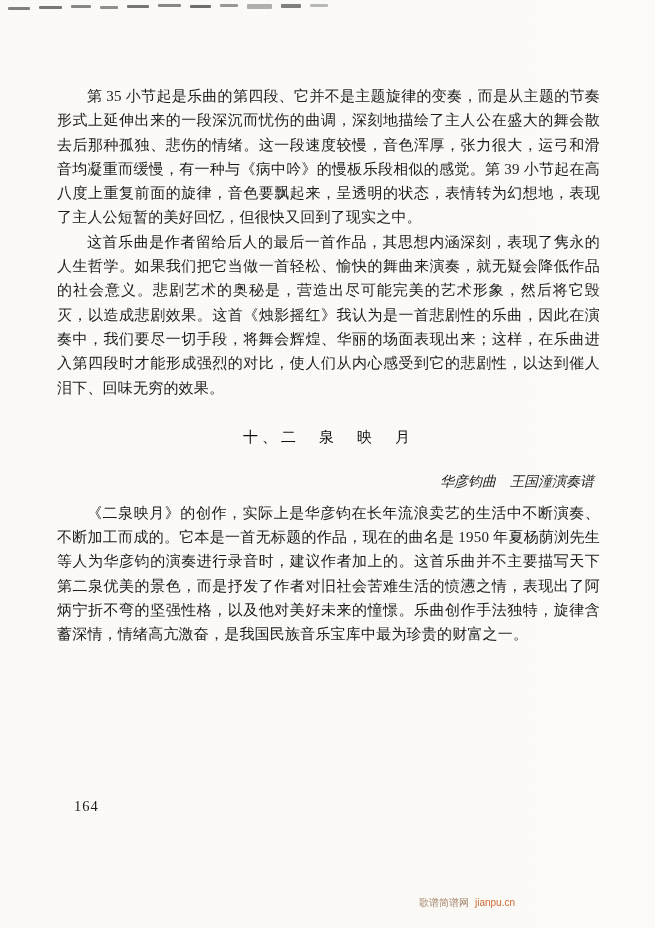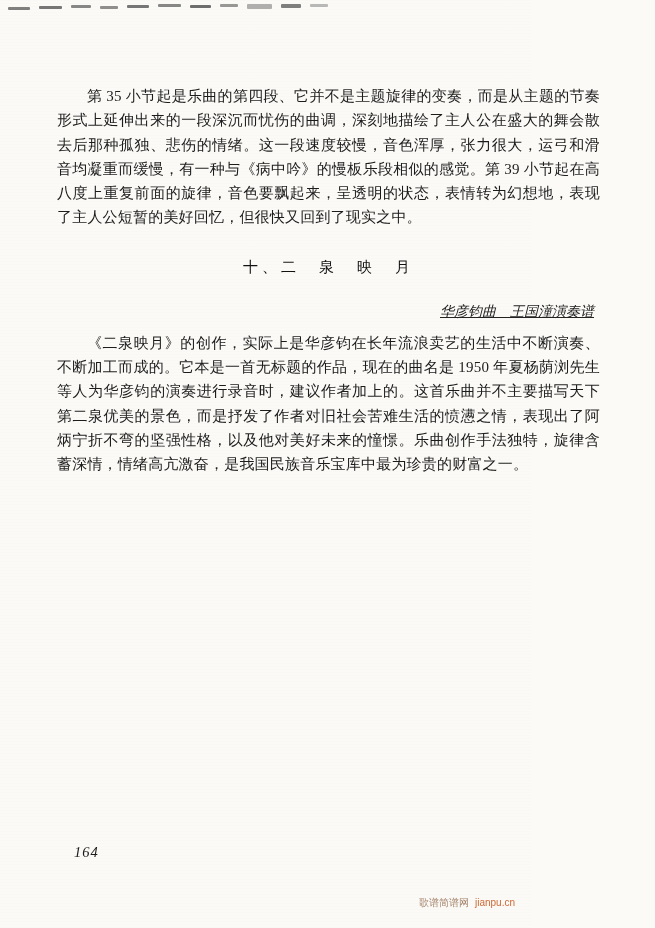--- a/index.html
+++ b/index.html
@@ -72,30 +72,28 @@
     letter-spacing: 4px;
     color: #111;
   }
   .byline {
     font-size: 14px;
     font-style: italic;
     text-align: right;
     padding-right: 6px;
     margin: 0 0 10px 0;
     color: #222;
-    text-decoration: underline;
   }
   .page-number {
     position: absolute;
     left: 74px;
-    top: 844px;
+    top: 798px;
     font-size: 14.5px;
     letter-spacing: 1px;
     color: #1c1c1c;
-    font-style: italic;
   }
   .watermark {
     position: absolute;
     right: 16px;
     top: 896px;
     font-size: 10px;
     font-family: "Liberation Sans", "DejaVu Sans", sans-serif;
     white-space: nowrap;
   }
   .watermark .wm-name { color: #a5846c; margin-right: 6px; }
@@ -115,20 +113,21 @@
     <i></i>
     <i></i>
     <i></i>
     <i></i>
     <i></i>
     <i></i>
   </div>
 
   <div class="content">
     <p class="body-para">第 35 小节起是乐曲的第四段、它并不是主题旋律的变奏，而是从主题的节奏形式上延伸出来的一段深沉而忧伤的曲调，深刻地描绘了主人公在盛大的舞会散去后那种孤独、悲伤的情绪。这一段速度较慢，音色浑厚，张力很大，运弓和滑音均凝重而缓慢，有一种与《病中吟》的慢板乐段相似的感觉。第 39 小节起在高八度上重复前面的旋律，音色要飘起来，呈透明的状态，表情转为幻想地，表现了主人公短暂的美好回忆，但很快又回到了现实之中。</p>
+    <p class="body-para">这首乐曲是作者留给后人的最后一首作品，其思想内涵深刻，表现了隽永的人生哲学。如果我们把它当做一首轻松、愉快的舞曲来演奏，就无疑会降低作品的社会意义。悲剧艺术的奥秘是，营造出尽可能完美的艺术形象，然后将它毁灭，以造成悲剧效果。这首《烛影摇红》我认为是一首悲剧性的乐曲，因此在演奏中，我们要尽一切手段，将舞会辉煌、华丽的场面表现出来；这样，在乐曲进入第四段时才能形成强烈的对比，使人们从内心感受到它的悲剧性，以达到催人泪下、回味无穷的效果。</p>
 
     <h2 class="section-heading">十、二　泉　映　月</h2>
 
     <div class="byline">华彦钧曲　王国潼演奏谱</div>
 
     <p class="body-para">《二泉映月》的创作，实际上是华彦钧在长年流浪卖艺的生活中不断演奏、不断加工而成的。它本是一首无标题的作品，现在的曲名是 1950 年夏杨荫浏先生等人为华彦钧的演奏进行录音时，建议作者加上的。这首乐曲并不主要描写天下第二泉优美的景色，而是抒发了作者对旧社会苦难生活的愤懑之情，表现出了阿炳宁折不弯的坚强性格，以及他对美好未来的憧憬。乐曲创作手法独特，旋律含蓄深情，情绪高亢激奋，是我国民族音乐宝库中最为珍贵的财富之一。</p>
   </div>
 
   <div class="page-number">164</div>
 

